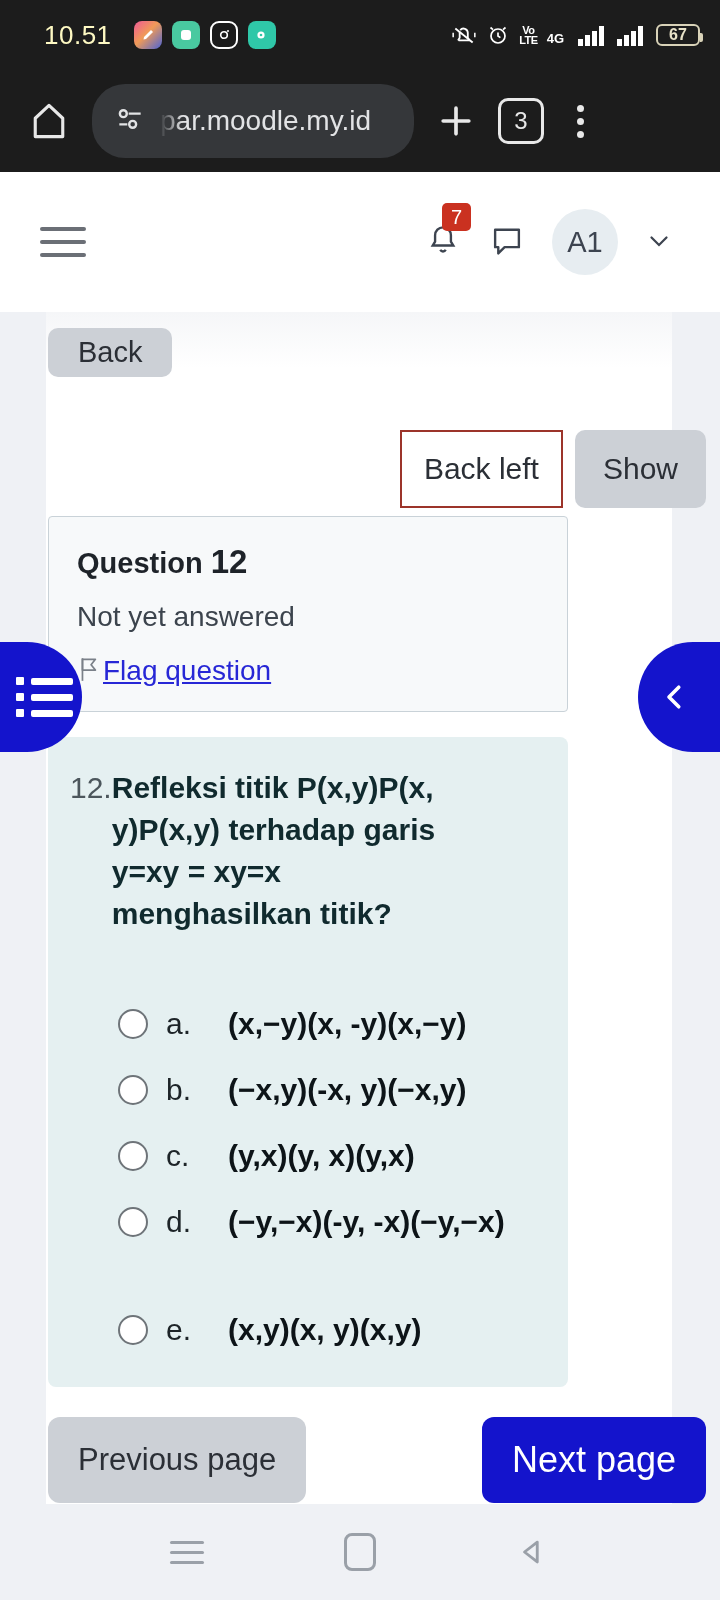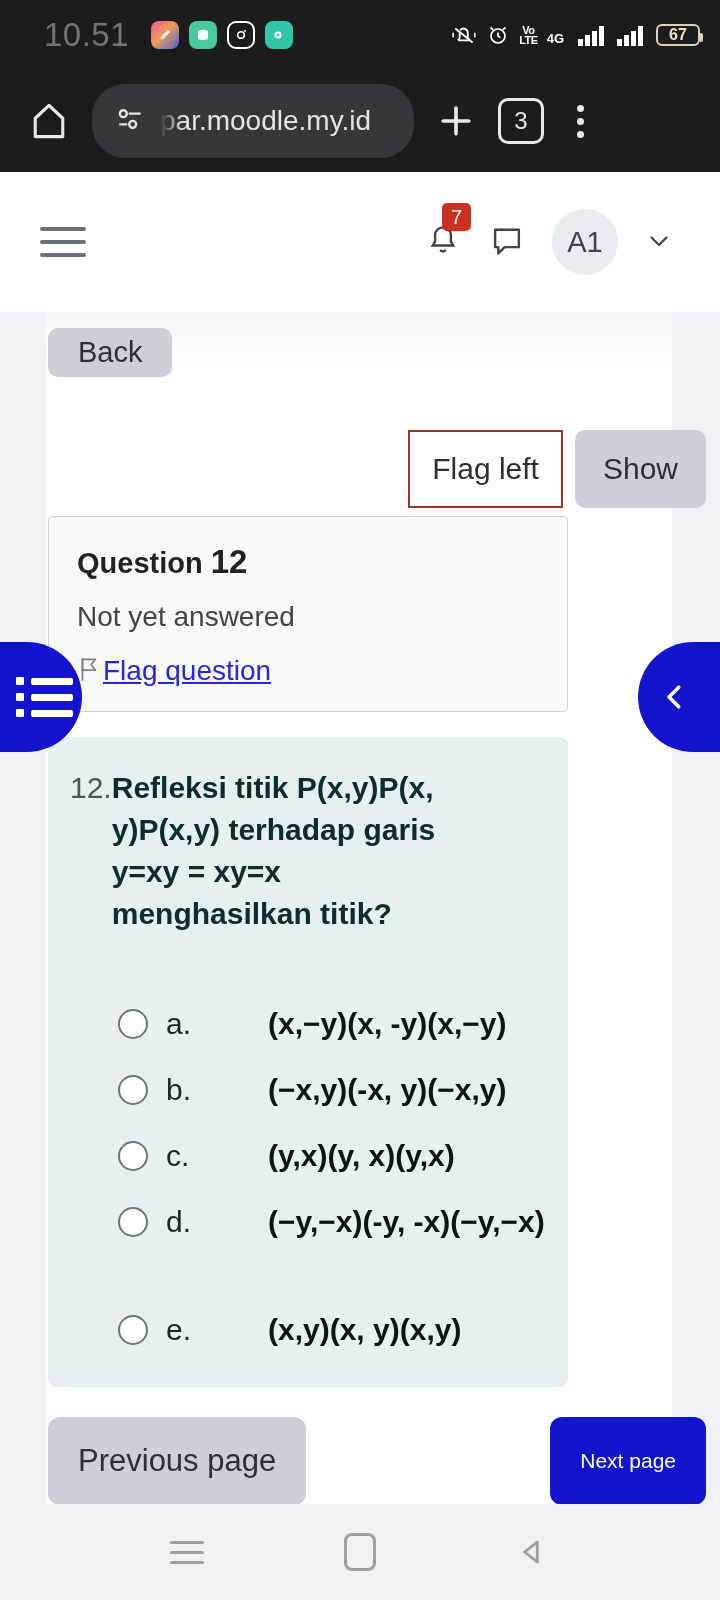--- a/index.html
+++ b/index.html
@@ -10,21 +10,21 @@
     overflow: hidden;
   }
 
   
   .status-bar {
     height: 70px; background: #1c1c1c;
     display: flex; align-items: center; justify-content: space-between;
     padding: 0 20px 0 44px;
   }
   .status-left { display: flex; align-items: center; gap: 14px; }
-  .status-time { color: #737373; font-size: 33px; letter-spacing: 0.5px; }
+  .status-time { color: #fef9c3; font-size: 26px; letter-spacing: 0.5px; }
   .notif-icons { display: flex; align-items: center; gap: 10px; margin-left: 8px; }
   .napp {
     width: 28px; height: 28px; border-radius: 8px;
     display: flex; align-items: center; justify-content: center;
   }
   .napp1 { background: linear-gradient(135deg,#ef5a96 0%,#f09a57 45%,#4a63d8 100%); }
   .napp2 { background: #49c9a0; }
   .napp3 { background: #1c1c1c; border: 2px solid #ffffff; border-radius: 9px; }
   .napp4 { background: #2fc7a8; }
   .napp svg { display: block; }
@@ -177,34 +177,34 @@
   .answer {
     display: flex; align-items: center; gap: 18px; padding-left: 48px;
     height: 66px;
   }
   .answer.gap-e { margin-top: 42px; }
   .radio {
     width: 30px; height: 30px; border-radius: 50%;
     border: 2px solid #6e7479; background: #ffffff; flex: 0 0 auto;
   }
   .alabel { font-size: 30px; color: #1d2428; width: 44px; }
-  .atext { font-size: 30px; font-weight: bold; color: #0d1418; white-space: nowrap; margin-left: 40px; }
+  .atext { font-size: 30px; font-weight: bold; color: #0d1418; white-space: nowrap; }
 
   
   .nav-row {
     position: absolute; left: 48px; right: 14px; top: 1105px;
     display: flex; justify-content: space-between;
   }
   .prev-btn {
     background: #ccd0d6; color: #2b2f36; border: none; border-radius: 12px;
     font-size: 31px; padding: 22px 30px; font-family: inherit;
   }
   .next-btn {
     background: #1414cc; color: #ffffff; border: none; border-radius: 12px;
-    font-size: 21px; padding: 32px 30px; font-family: inherit;
+    font-size: 36px; padding: 22px 30px; font-family: inherit;
   }
 
   
   .android-nav {
     height: 96px; background: #eff1f5;
     display: flex; align-items: center; justify-content: space-around;
     padding: 0 100px;
   }
   .nav-recents { display:flex; flex-direction:column; gap:7px; }
   .nav-recents i { width:34px; height:3px; background:#9aa0a8; display:block; border-radius:2px;}
@@ -364,21 +364,21 @@
         </span>
     </span>
   </div>
   <div class="side-fab fab-right">
     <svg width="36" height="36" viewBox="0 0 24 24" fill="none" stroke="#fff" stroke-width="2.4" stroke-linecap="round" stroke-linejoin="round">
       <path d="M14.5 5.5 8 12l6.5 6.5"></path>
     </svg>
   </div>
 
   <div class="timer-row">
-    <div class="time-left-box">Flag left</div>
+    <div class="time-left-box">Back left</div>
     <button class="show-btn">Show</button>
   </div>
 
   <div class="qinfo">
     <div class="qinfo-title">
       <span>Question</span>
       <b>12</b>
     </div>
     <div class="qinfo-status">Not yet answered</div>
     <div class="qinfo-flag">

